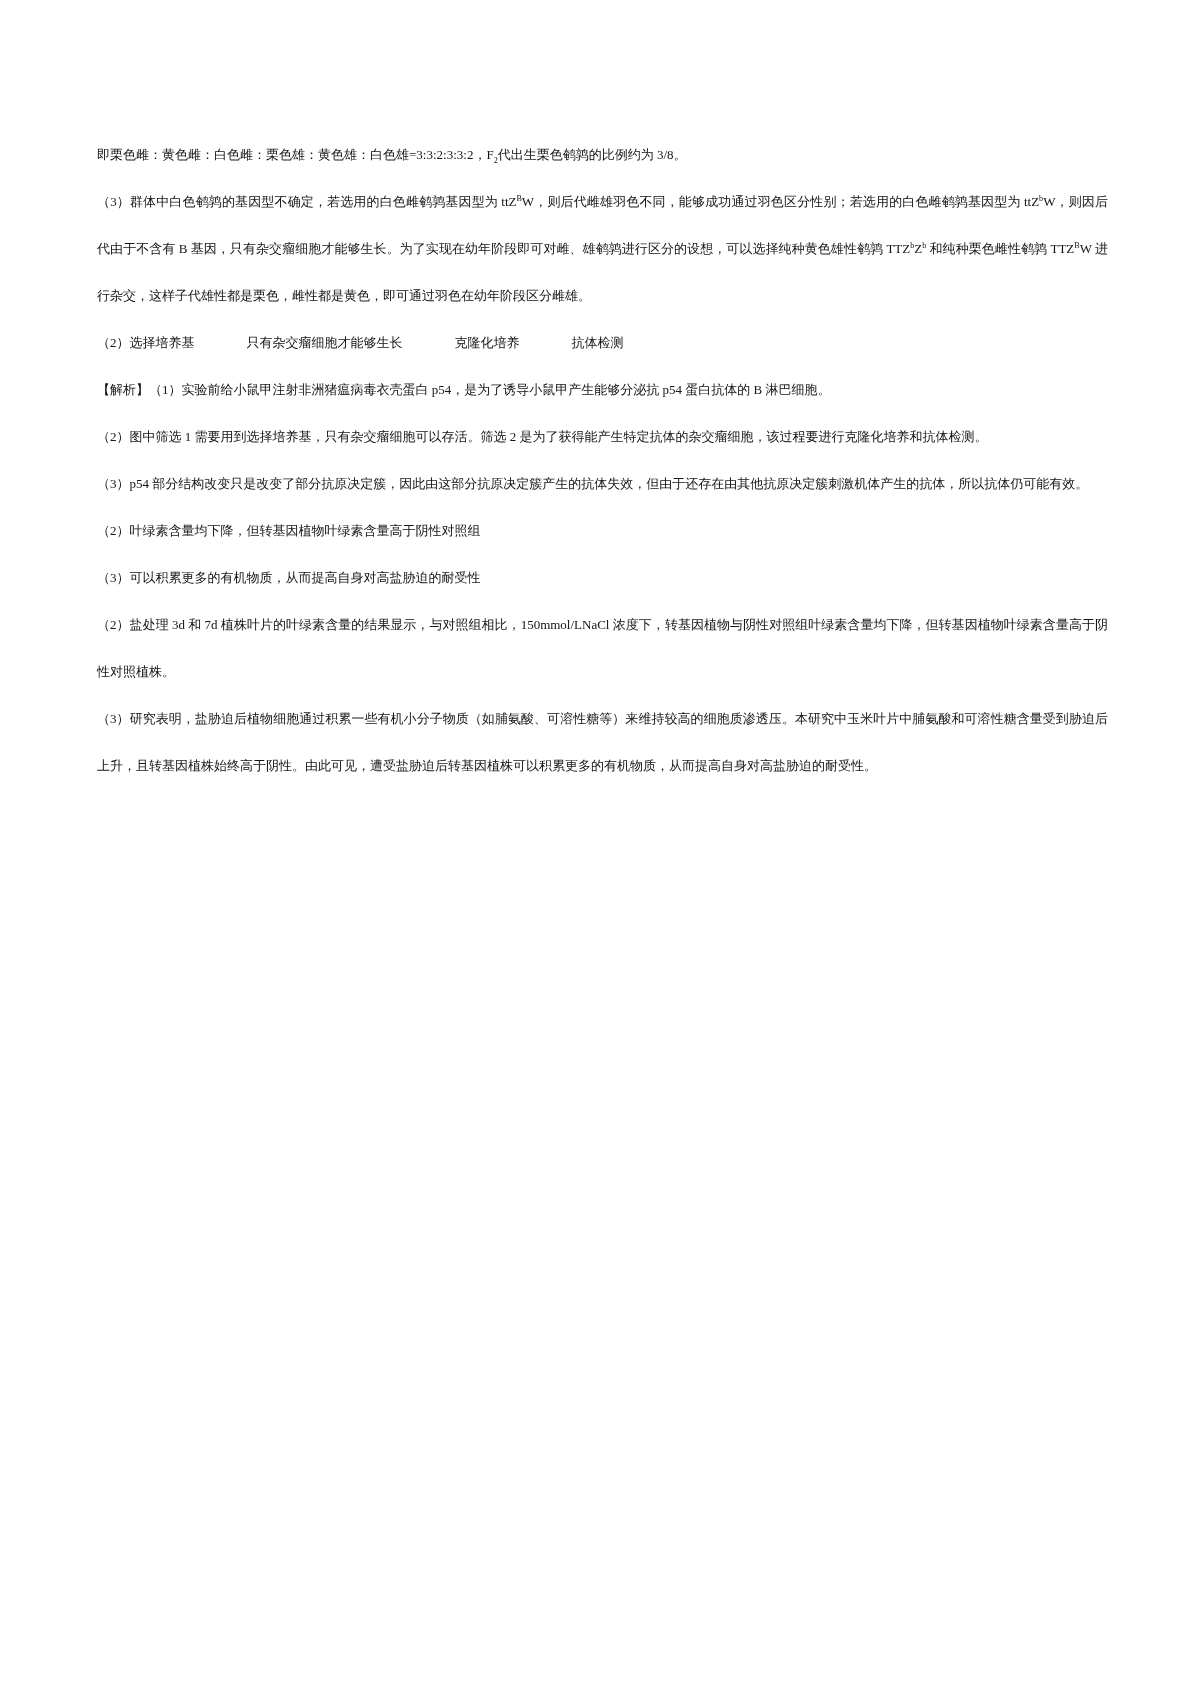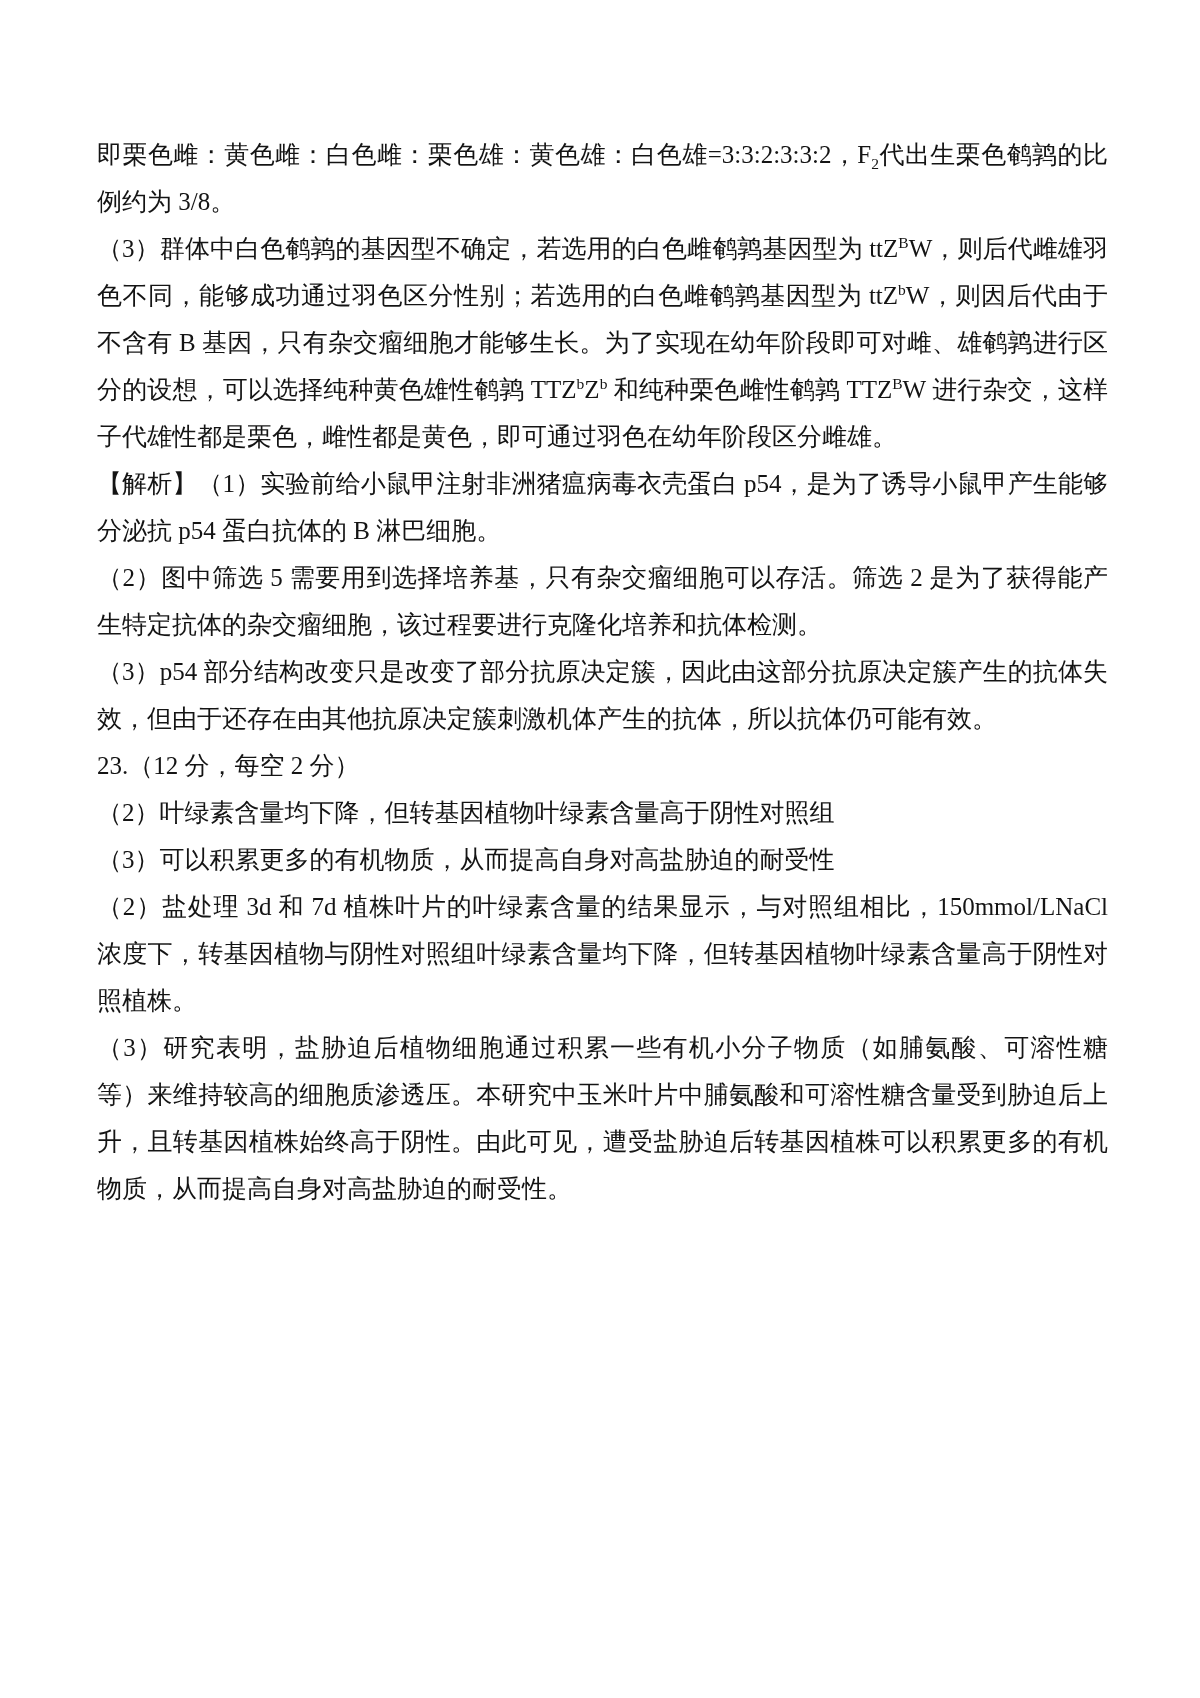--- a/index.html
+++ b/index.html
@@ -21,21 +21,21 @@
     top: 0;
     width: 1200px;
     height: 1698px;
     background: #ffffff;
   }
   .content {
     position: absolute;
     left: 97px;
     top: 131px;
     width: 1011px;
-    font-size: 25px;
+    font-size: 13px;
     line-height: 47px;
     text-align: justify;
   }
   .content p {
     margin: 0;
     padding: 0;
   }
   .content sup {
     font-size: 0.62em;
     line-height: 0;
@@ -47,22 +47,22 @@
     vertical-align: sub;
   }
 </style>
 </head>
 <body>
 
 <main class="page">
   <section class="content" id="content">
       <p><span>即栗色雌：黄色雌：白色雌：栗色雄：黄色雄：白色雄=3:3:2:3:3:2，F</span><sub>2</sub><span>代出生栗色鹌鹑的比例约为 3/8。</span></p>
       <p><span>（3）群体中白色鹌鹑的基因型不确定，若选用的白色雌鹌鹑基因型为 ttZ</span><sup>B</sup><span>W，则后代雌雄羽色不同，能够成功通过羽色区分性别；若选用的白色雌鹌鹑基因型为 ttZ</span><sup>b</sup><span>W，则因后代由于不含有 B 基因，只有杂交瘤细胞才能够生长。为了实现在幼年阶段即可对雌、雄鹌鹑进行区分的设想，可以选择纯种黄色雄性鹌鹑 TTZ</span><sup>b</sup><span>Z</span><sup>b</sup><span> 和纯种栗色雌性鹌鹑 TTZ</span><sup>B</sup><span>W 进行杂交，这样子代雄性都是栗色，雌性都是黄色，即可通过羽色在幼年阶段区分雌雄。</span></p>
+      <p><span>（2）选择培养基　　　　只有杂交瘤细胞才能够生长　　　　克隆化培养　　　　抗体检测</span></p>
       <p><span>【解析】（1）实验前给小鼠甲注射非洲猪瘟病毒衣壳蛋白 p54，是为了诱导小鼠甲产生能够分泌抗 p54 蛋白抗体的 B 淋巴细胞。</span></p>
-      <p><span>（2）图中筛选 5 需要用到选择培养基，只有杂交瘤细胞可以存活。筛选 2 是为了获得能产生特定抗体的杂交瘤细胞，该过程要进行克隆化培养和抗体检测。</span></p>
+      <p><span>（2）图中筛选 1 需要用到选择培养基，只有杂交瘤细胞可以存活。筛选 2 是为了获得能产生特定抗体的杂交瘤细胞，该过程要进行克隆化培养和抗体检测。</span></p>
       <p><span>（3）p54 部分结构改变只是改变了部分抗原决定簇，因此由这部分抗原决定簇产生的抗体失效，但由于还存在由其他抗原决定簇刺激机体产生的抗体，所以抗体仍可能有效。</span></p>
-      <p><span>23.（12 分，每空 2 分）</span></p>
       <p><span>（2）叶绿素含量均下降，但转基因植物叶绿素含量高于阴性对照组</span></p>
       <p><span>（3）可以积累更多的有机物质，从而提高自身对高盐胁迫的耐受性</span></p>
       <p><span>（2）盐处理 3d 和 7d 植株叶片的叶绿素含量的结果显示，与对照组相比，150mmol/LNaCl 浓度下，转基因植物与阴性对照组叶绿素含量均下降，但转基因植物叶绿素含量高于阴性对照植株。</span></p>
       <p><span>（3）研究表明，盐胁迫后植物细胞通过积累一些有机小分子物质（如脯氨酸、可溶性糖等）来维持较高的细胞质渗透压。本研究中玉米叶片中脯氨酸和可溶性糖含量受到胁迫后上升，且转基因植株始终高于阴性。由此可见，遭受盐胁迫后转基因植株可以积累更多的有机物质，从而提高自身对高盐胁迫的耐受性。</span></p>
     </section>
 </main>
 
 </body></html>

